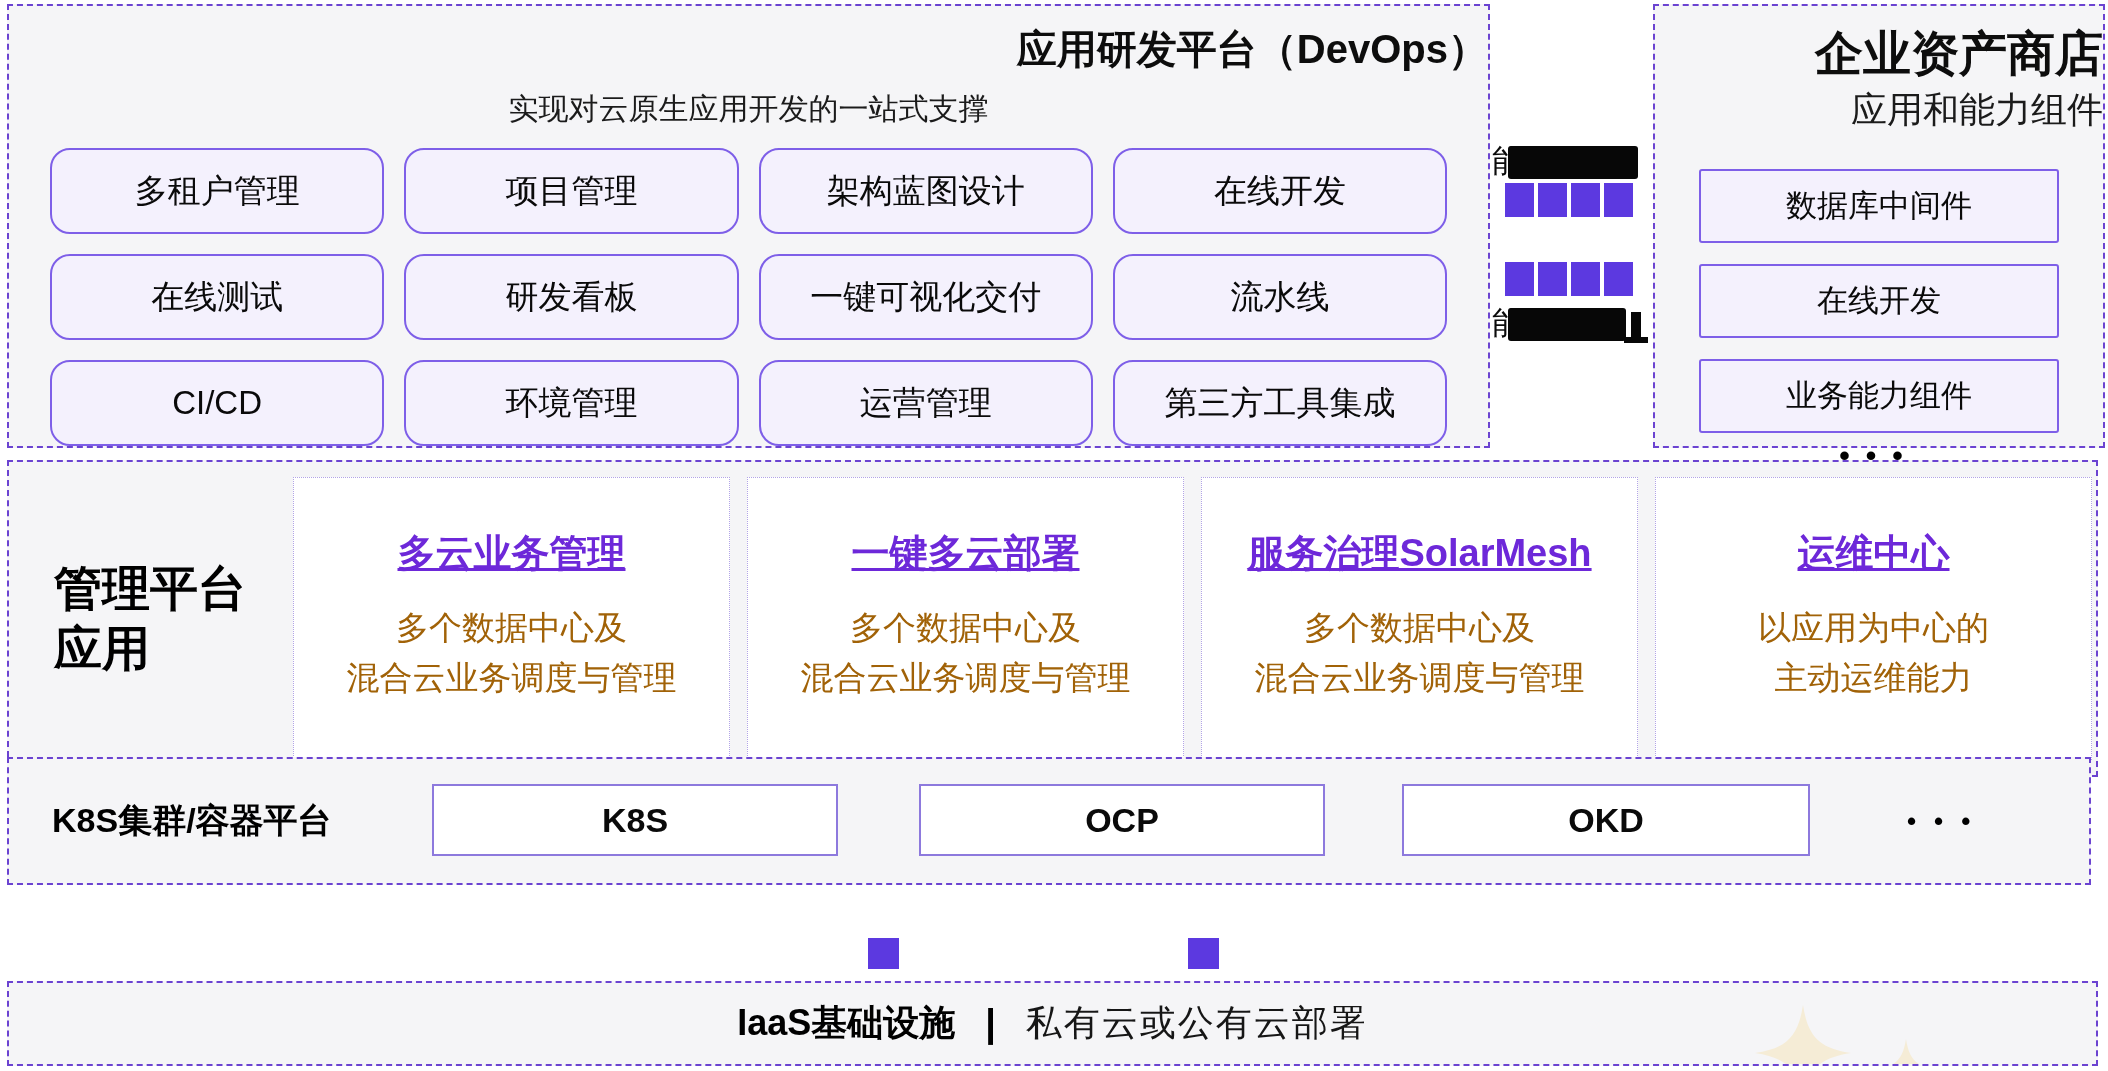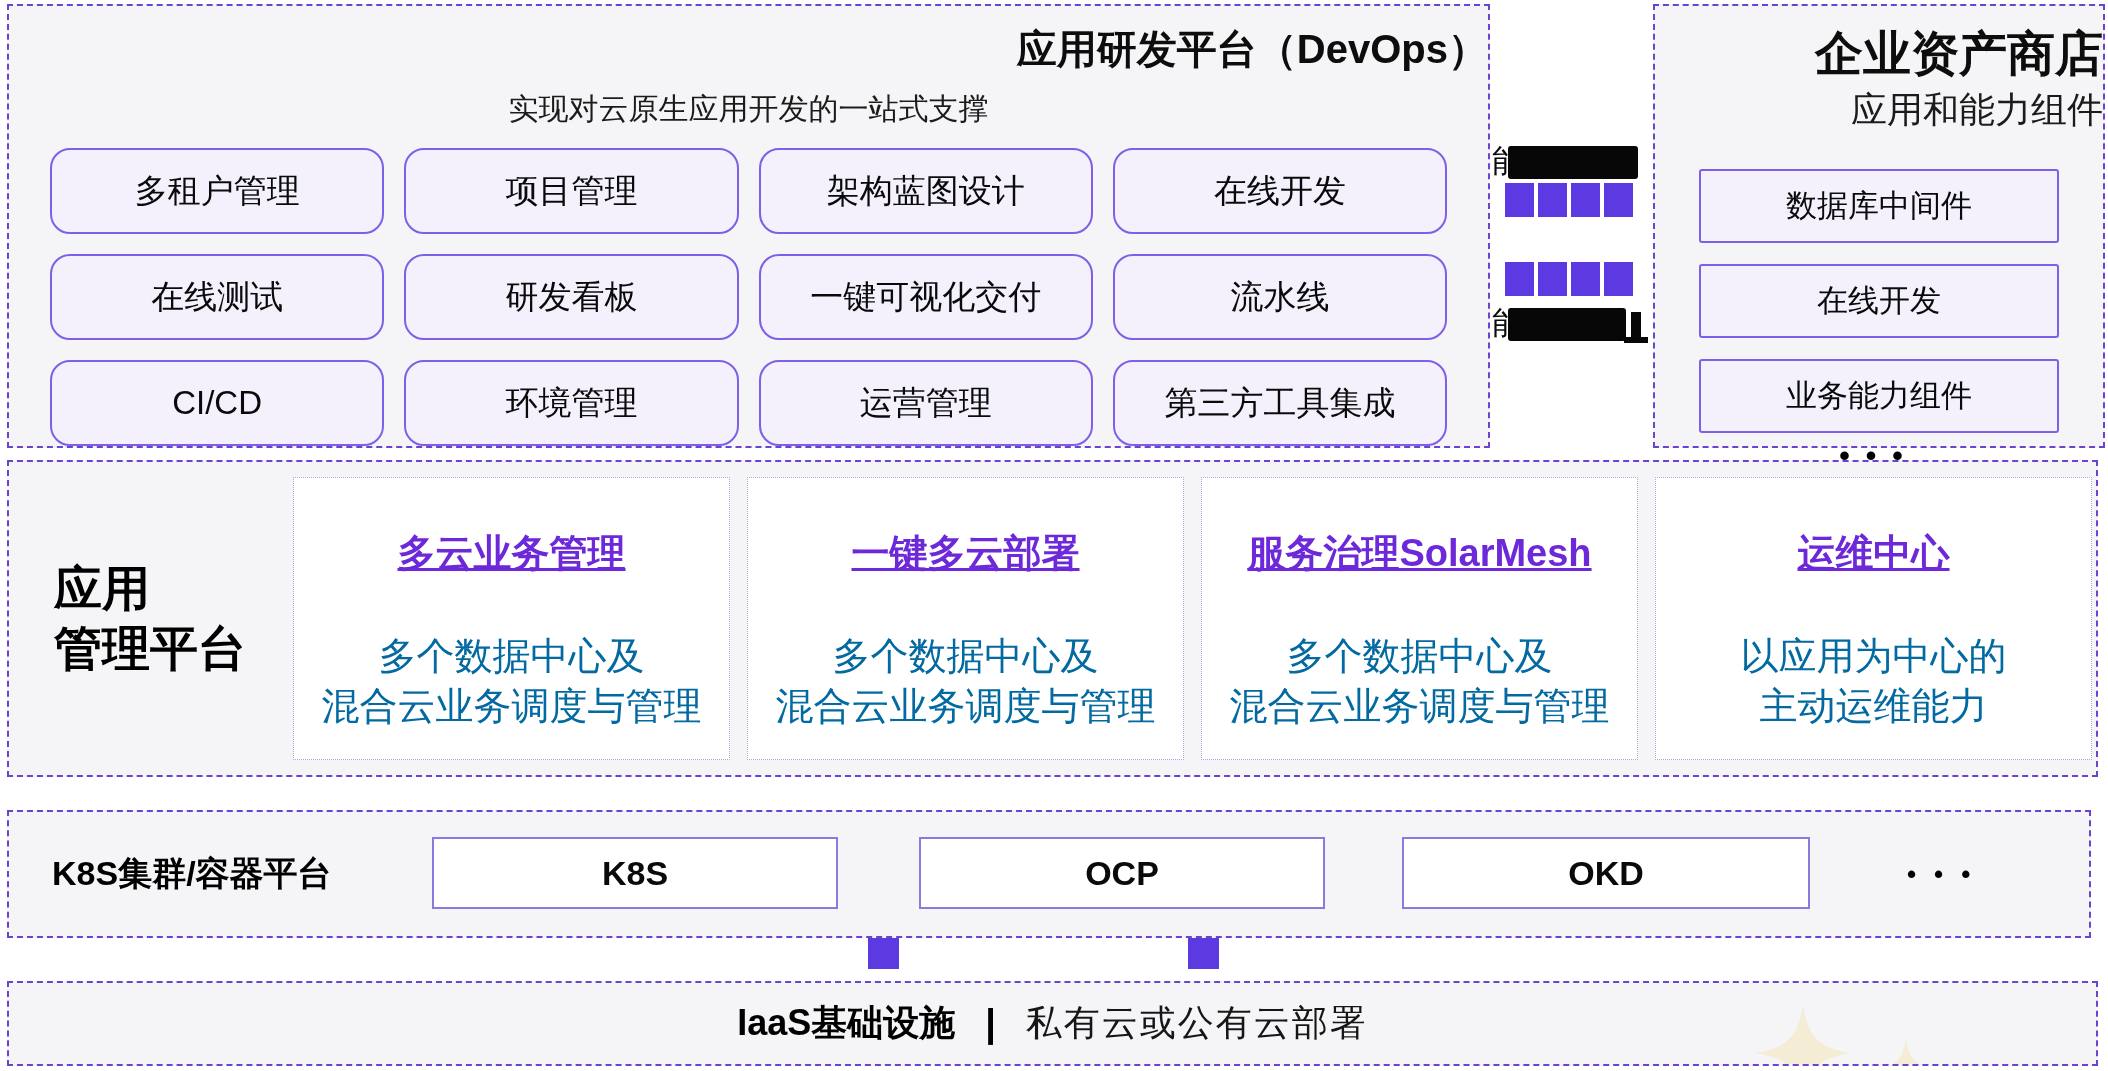--- a/index.html
+++ b/index.html
@@ -45,23 +45,23 @@
   .mgmt-label{
     position:absolute;left:45px;top:50%;transform:translateY(-50%);
     font-size:48px;font-weight:bold;line-height:1.25;color:#000;
   }
   .cards{position:absolute;left:284px;top:15px;display:flex;gap:17px;}
   .card{
     width:437px;height:283px;box-sizing:border-box;background:#ffffff;
     border:1px dotted #b2a4e6;text-align:center;padding-top:50px;
   }
   .card-title{font-size:38px;font-weight:bold;color:#6d28d9;text-decoration:underline;}
-  .card-desc{margin-top:52px;font-size:38px;color:#0369a1;line-height:50px;}
-  
-  #k8s{left:7px;top:810px;width:2084px;height:128px;}
+  .card-desc{margin-top:24px;font-size:33px;color:#a16207;line-height:50px;}
+  
+  #k8s{left:7px;top:757px;width:2084px;height:128px;}
   .k8s-label{
     position:absolute;left:43px;top:0;height:100%;display:flex;align-items:center;
     font-size:34px;font-weight:bold;color:#000;
   }
   .k8s-box{
     position:absolute;top:25px;height:72px;box-sizing:border-box;background:#ffffff;border:2px solid #8d79dd;
     display:flex;align-items:center;justify-content:center;font-size:34px;font-weight:bold;color:#0a0a0a;
   }
   #k8s-box-0{left:423px;width:406px;}
   #k8s-box-1{left:910px;width:406px;}
@@ -138,22 +138,22 @@
     <div class="asset-list">
       <div class="pill-btn">数据库中间件</div>
       <div class="pill-btn">在线开发</div>
       <div class="pill-btn">业务能力组件</div>
     </div>
     <div class="more-dots">•••</div>
   </div>
 
   <div class="panel" id="appmgmt">
     <div class="mgmt-label">
+      <div>管理平台</div>
       <div>应用</div>
-      <div>管理平台</div>
     </div>
     <div class="cards">
       <div class="card">
         <div class="card-title">多云业务管理</div>
         <div class="card-desc">
           <div>多个数据中心及</div>
           <div>混合云业务调度与管理</div>
         </div>
       </div>
       <div class="card">

